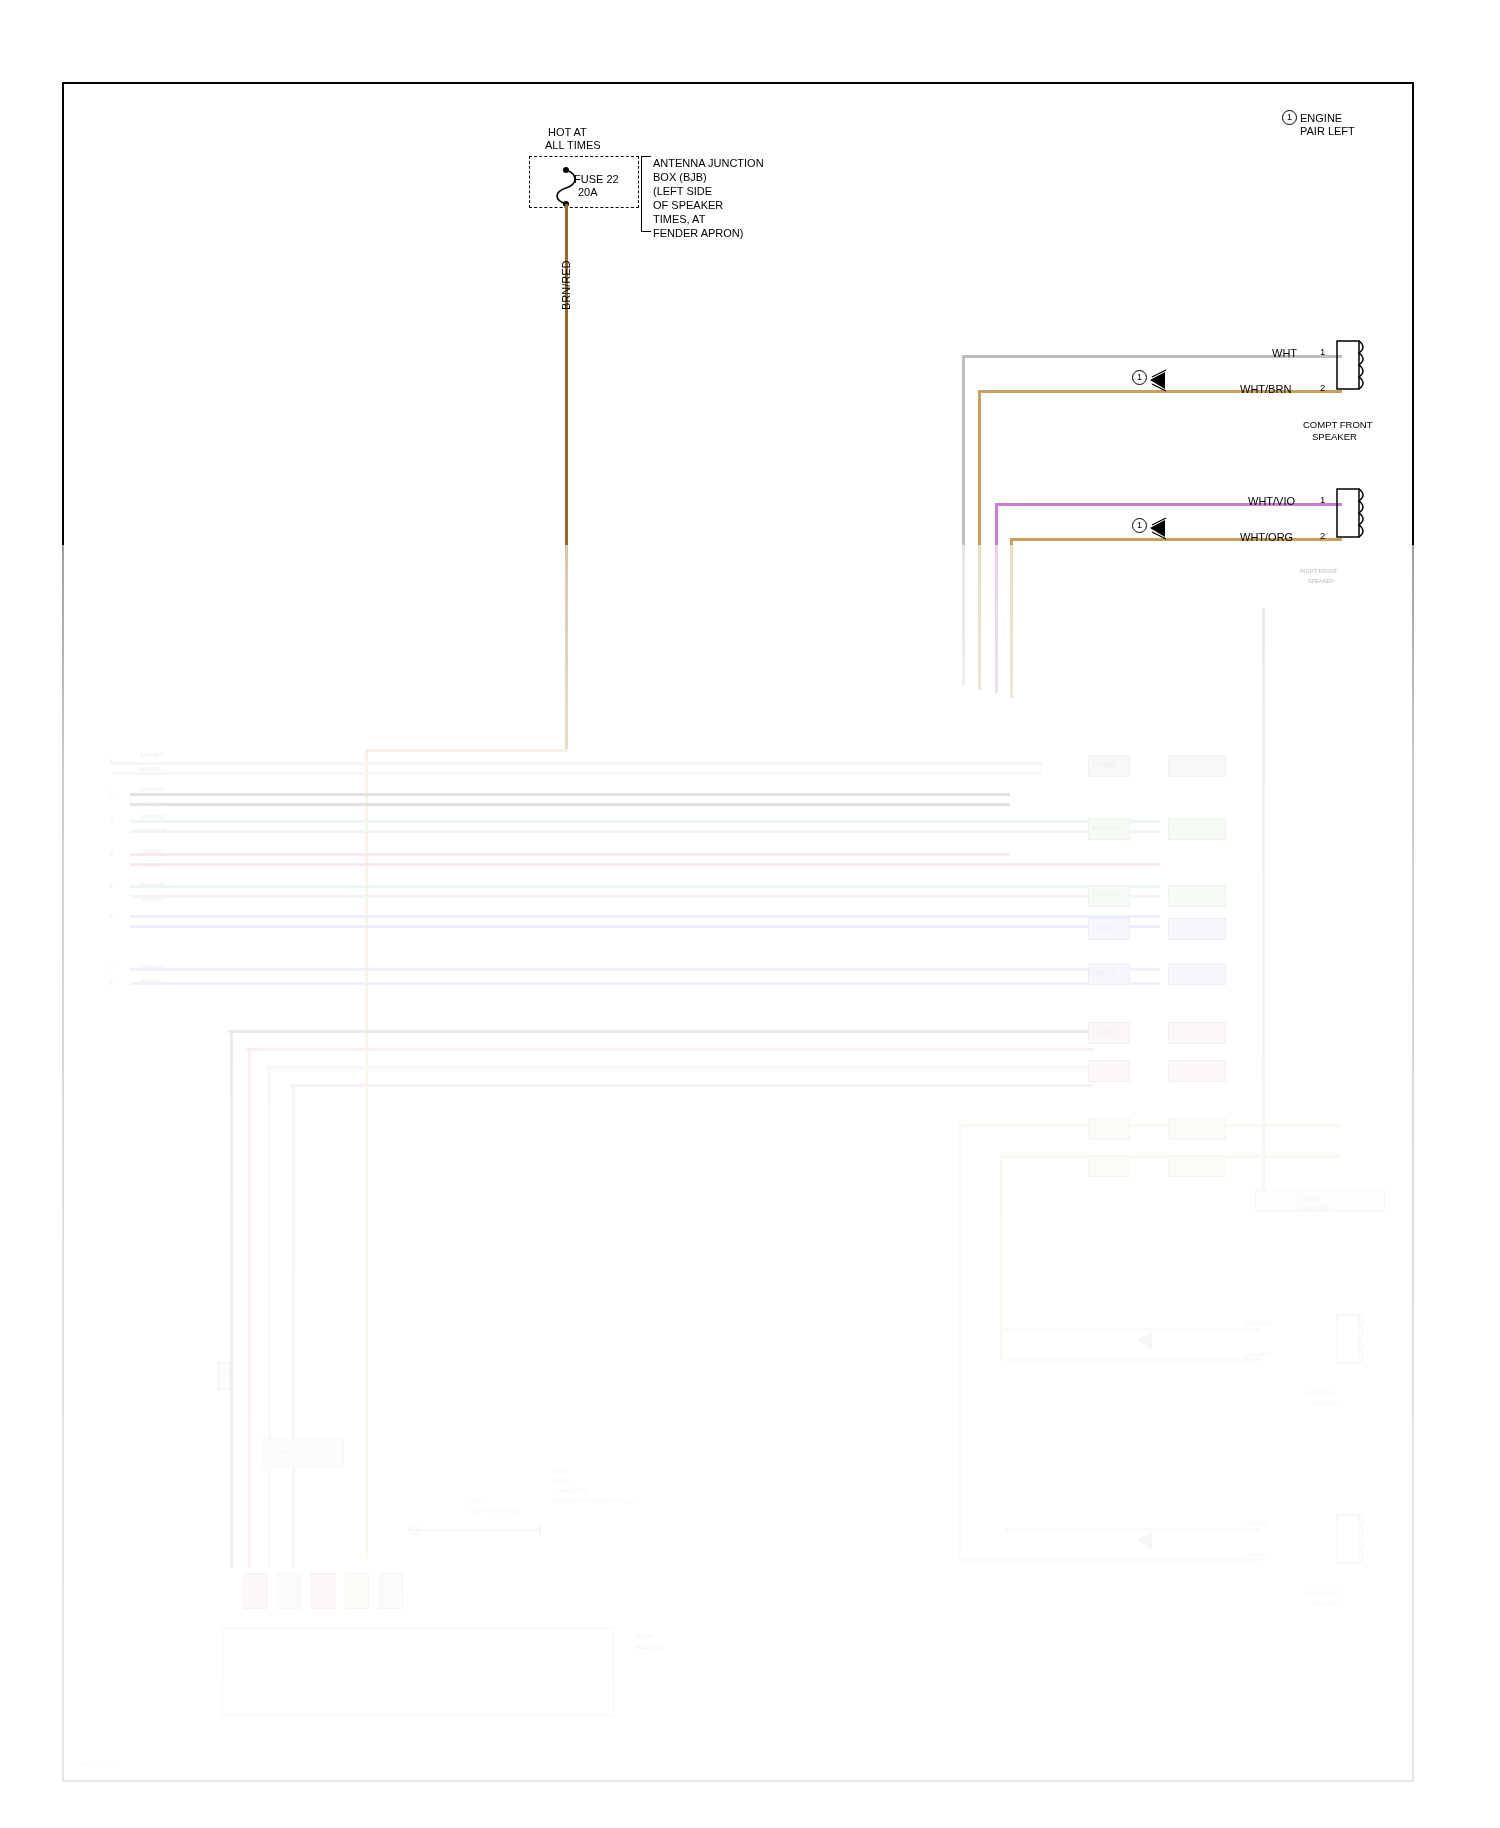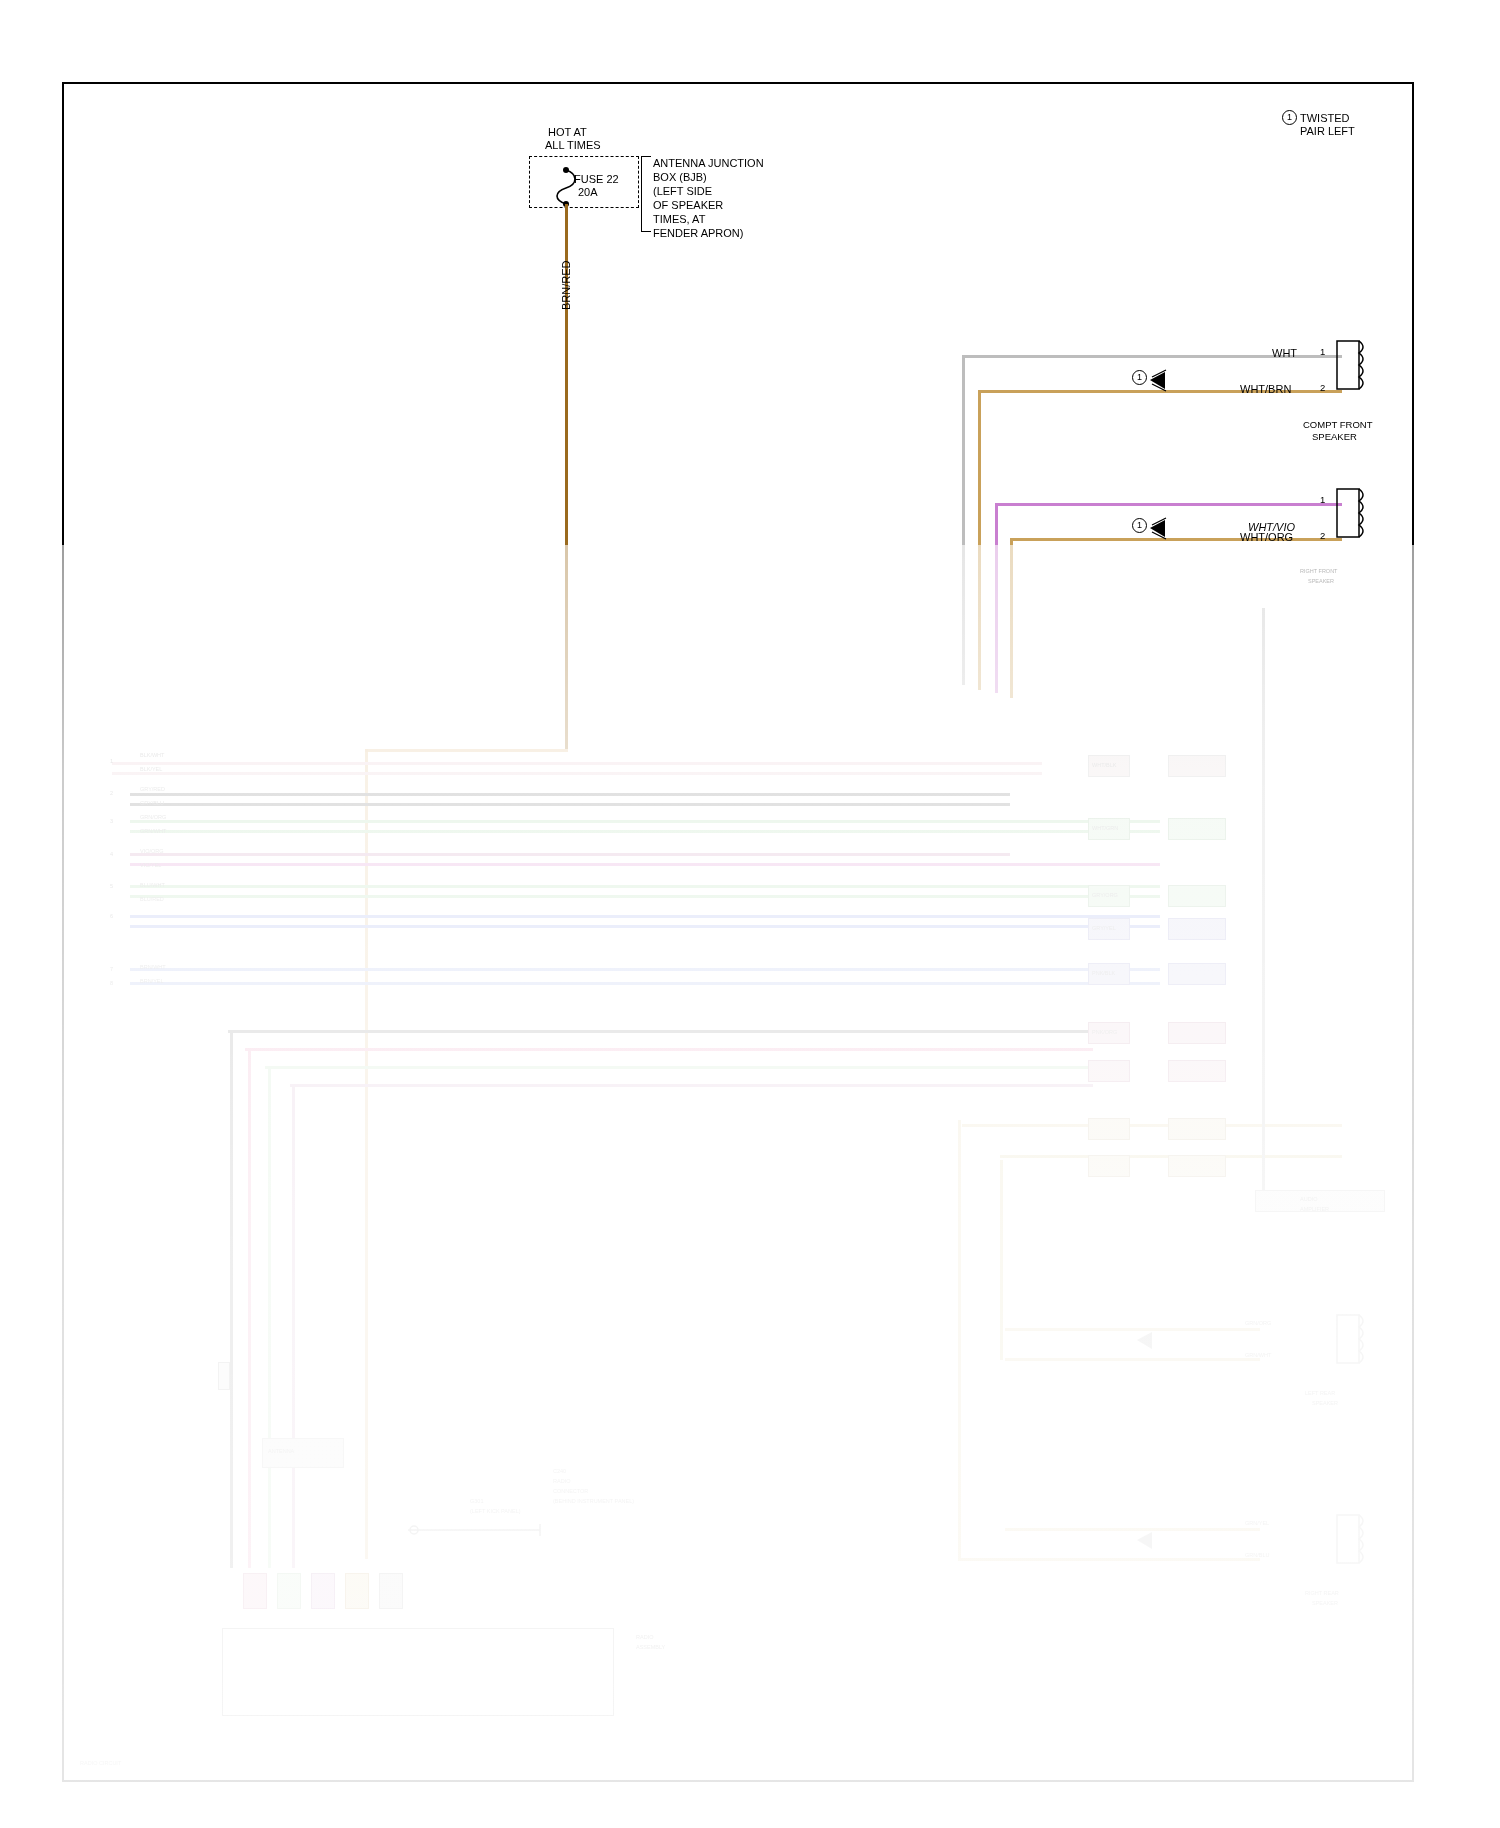--- a/index.html
+++ b/index.html
@@ -96,21 +96,21 @@
   svg.overlay { position:absolute; left:0; top:0; width:1500px; height:1828px; pointer-events:none; }
 </style>
 </head>
 <body>
 
 <div id="sheet">
 
   <div class="frame"></div>
 
   <div class="circnum" style="left:1282px; top:110px;">1</div>
-  <div class="txt" style="left:1300px; top:112px;">TWISTED</div>
+  <div class="txt" style="left:1300px; top:112px;">ENGINE</div>
   <div class="txt" style="left:1300px; top:125px;">PAIR LEFT</div>
 
   <div class="txt" style="left:548px; top:126px;">HOT AT</div>
   <div class="txt" style="left:545px; top:139px;">ALL TIMES</div>
 
   <div class="dashbox" style="left:529px; top:156px; width:110px; height:52px;"></div>
 
   <svg class="overlay">
     <path d="M566 170 C 578 174, 578 184, 566 188 C 554 192, 554 200, 566 204" stroke="#000" stroke-width="1.6" fill="none"></path>
 
@@ -156,21 +156,21 @@
     <path d="M1359 341 q8 6 0 12 q8 6 0 12 q8 6 0 12 q8 6 0 12" stroke="#000" stroke-width="1.5" fill="none"></path>
   </svg>
   <div class="txt sm" style="left:1303px; top:420px;">COMPT FRONT</div>
   <div class="txt sm" style="left:1312px; top:432px;">SPEAKER</div>
 
   <div class="wire v" style="left:995px; top:503px; height:190px; background:#c97fd0;"></div>
   <div class="wire h" style="left:995px; top:503px; width:347px; background:#c97fd0;"></div>
   <div class="wire v" style="left:1010px; top:538px; height:160px; background:#c9a15a;"></div>
   <div class="wire h" style="left:1010px; top:538px; width:332px; background:#c9a15a;"></div>
 
-  <div class="txt" style="left:1248px; top:521px;font-style:italic;">WHT/VIO</div>
+  <div class="txt" style="left:1248px; top:495px;">WHT/VIO</div>
   <div class="txt" style="left:1240px; top:531px;">WHT/ORG</div>
   <div class="txt sm" style="left:1320px; top:495px;">1</div>
   <div class="txt sm" style="left:1320px; top:531px;">2</div>
 
   <div class="circnum" style="left:1132px; top:518px;">1</div>
   <svg class="overlay">
     <path d="M1150 528 L 1165 520 L 1165 537 Z" fill="#000"></path>
     <path d="M1152 525 L 1166 518 M1152 532 L 1166 539" stroke="#000" stroke-width="1.3" fill="none"></path>
   </svg>
 

